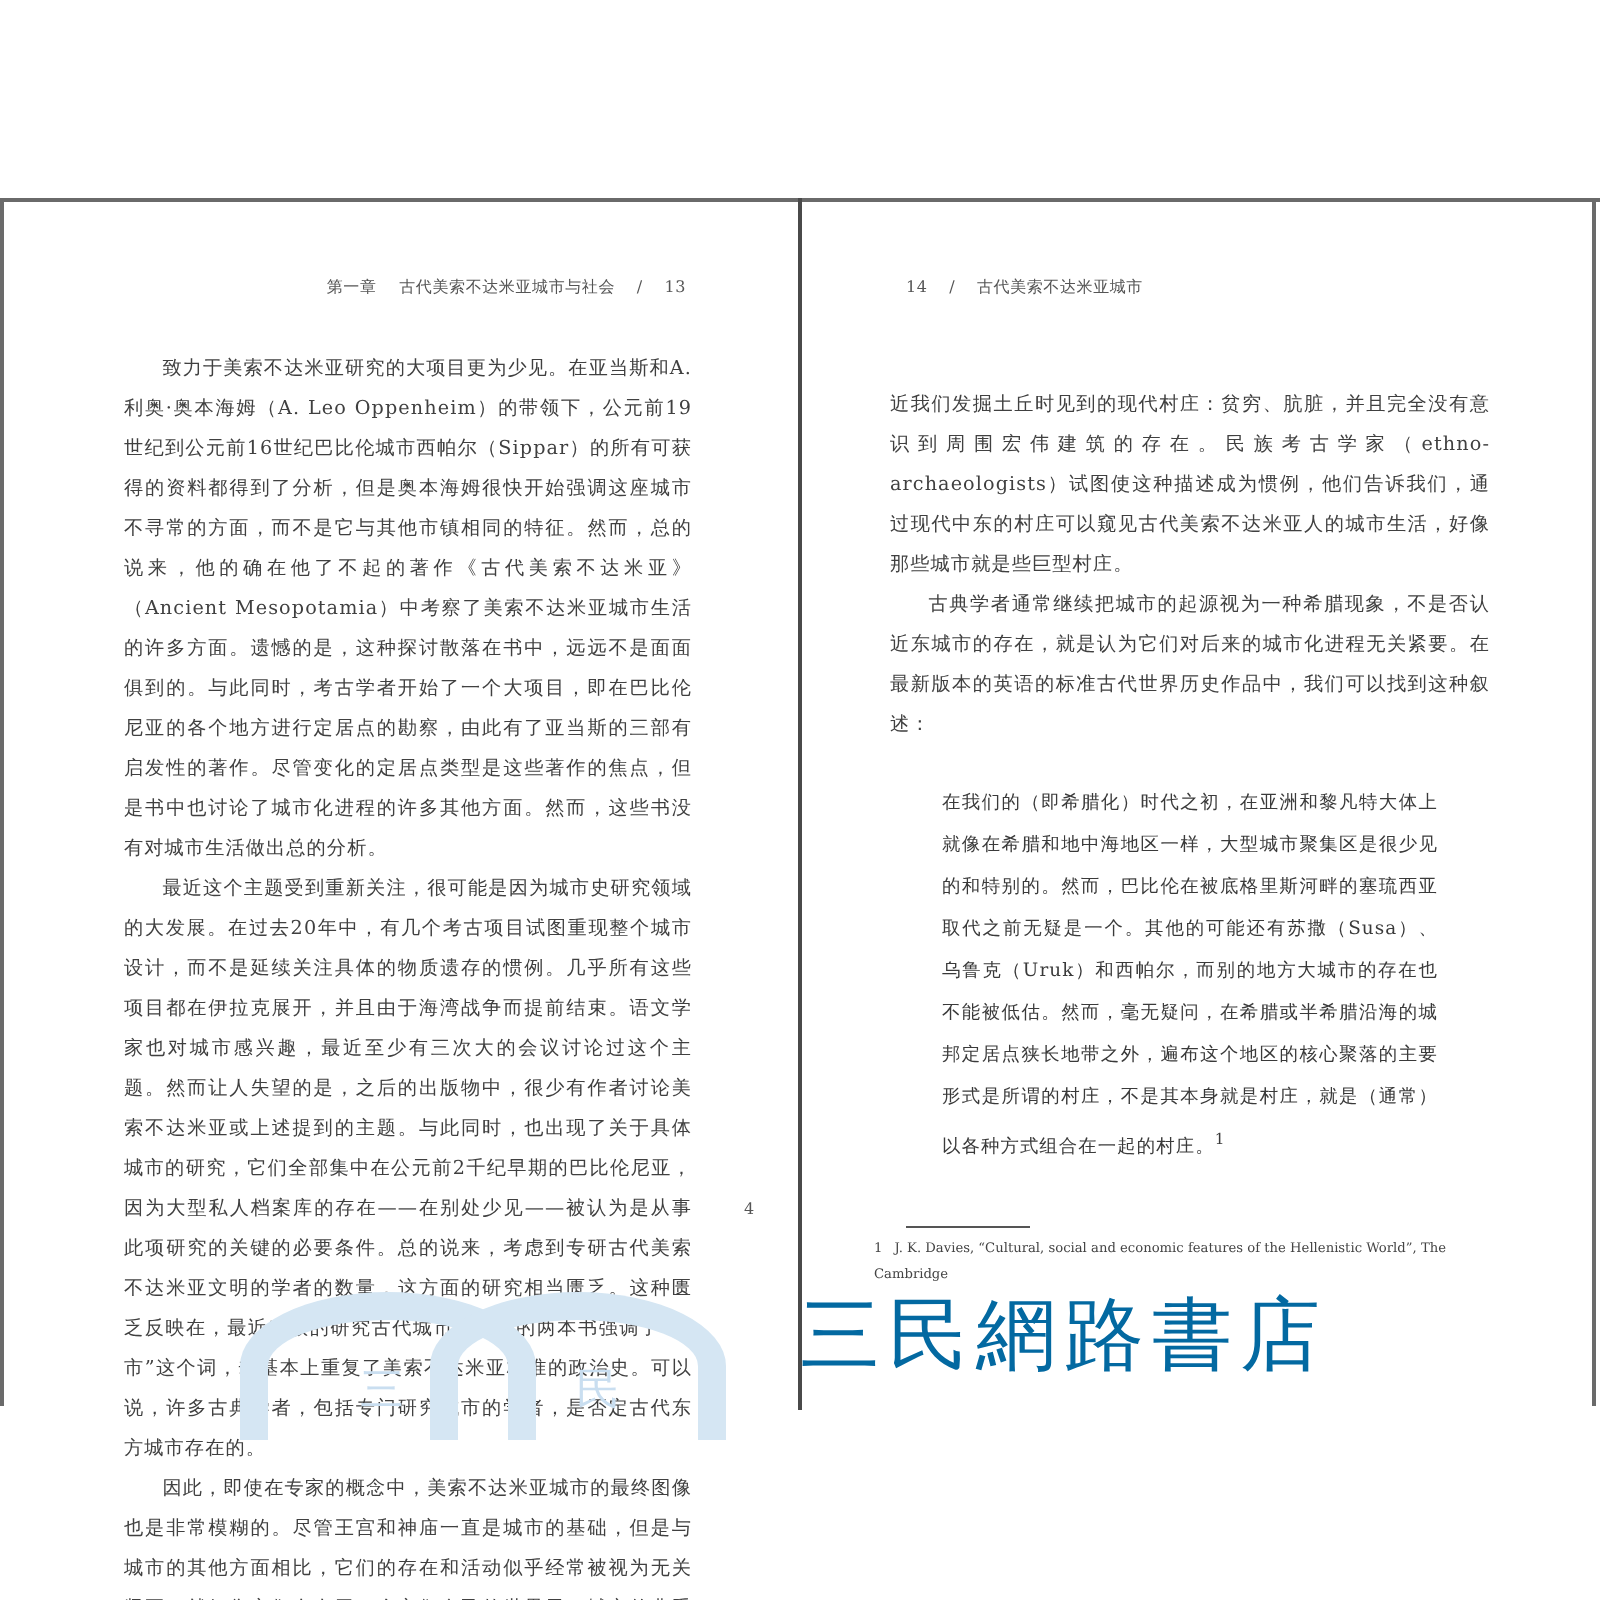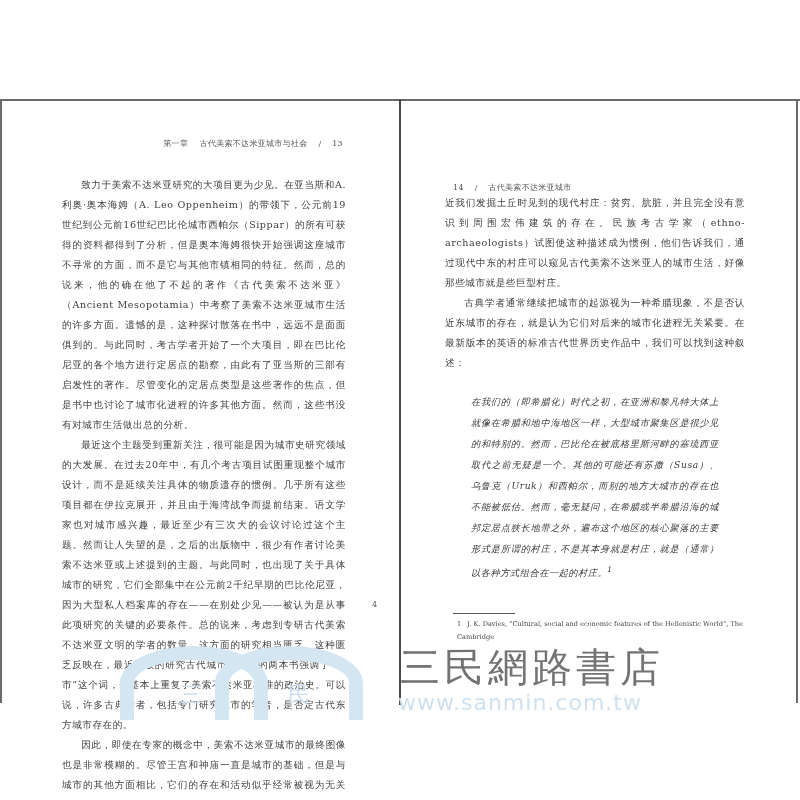--- a/index.html
+++ b/index.html
@@ -7,42 +7,42 @@
          font-family: "DejaVu Serif", "Liberation Serif", serif; color: #3a3a3a; }
   .frame-top { position: absolute; left: 0; top: 99px; width: 800px; height: 2px; background: #6a6a6a; }
   .frame-left { position: absolute; left: 0; top: 99px; width: 2px; height: 604px; background: #6a6a6a; }
   .frame-right { position: absolute; left: 796px; top: 99px; width: 2px; height: 604px; background: #6a6a6a; }
   .spine { position: absolute; left: 399px; top: 99px; width: 2px; height: 606px; background: #4a4a4a; }
   .page { position: absolute; top: 101px; }
   .page.left { left: 2px; width: 397px; }
   .page.right { left: 401px; width: 395px; }
   .running-head { position: absolute; top: 37px; font-size: 8px; color: #555; white-space: nowrap; letter-spacing: 0.3px; }
   .left .running-head { right: 56px; }
-  .right .running-head { left: 52px; margin-top: 44px; }
+  .right .running-head { left: 52px; }
   .running-head .sep { margin: 0 8px; }
   .body-text { position: absolute; font-size: 9.6px; line-height: 20px; color: #404040; letter-spacing: 0.55px; }
   .left .body-text { left: 60px; top: 74px; width: 284px; }
   .right .body-text { left: 44px; top: 92px; width: 300px; }
   .body-text p { margin: 0; text-align: justify; text-align-last: auto; }
   .indent { text-indent: 2em; }
-  .quote { margin: 18px 0 16px 0 !important; padding: 0 26px; font-size: 9.2px; line-height: 21px; color: #3a3a3a; font-style: italic; }
+  .quote { margin: 18px 0 16px 0 !important; padding: 0 26px; font-size: 9.2px; line-height: 21px; color: #3a3a3a; }
   .quote .first { text-indent: 2em; }
   .margin-mark { position: absolute; left: 370px; top: 499px; font-size: 8px; color: #555; }
   .footnote-rule { position: absolute; left: 52px; top: 512px; width: 62px; height: 1px; background: #555; }
-  .footnote { position: absolute; left: 56px; top: 517px; width: 300px; font-size: 6.6px; line-height: 13px; color: #444; }
+  .footnote { position: absolute; left: 36px; top: 517px; width: 300px; font-size: 6.6px; line-height: 13px; color: #444; }
   .footnote .num { margin-right: 6px; }
   .footnote .cont { padding-left: 10px; display: block; }
   .watermark { position: absolute; left: 120px; top: 640px; width: 560px; height: 80px; pointer-events: none; }
   .wm-arc { position: absolute; bottom: 0; border-radius: 50% 50% 0 0; border: 14px solid #d5e6f3; border-bottom: none; }
   .wm-arc.a1 { left: 0; width: 120px; height: 60px; }
   .wm-arc.a2 { left: 95px; width: 120px; height: 60px; }
   .wm-char { position: absolute; font-family: "DejaVu Serif", serif; color: #c9def0; }
   .wm-char.c1 { left: 60px; top: 40px; font-size: 22px; }
   .wm-char.c2 { left: 168px; top: 40px; font-size: 22px; }
-  .wm-name { position: absolute; left: 280px; top: 0px; font-size: 40px; color: #737373; letter-spacing: 4px; font-family: "DejaVu Serif", serif; }
+  .wm-name { position: absolute; left: 280px; top: 0px; font-size: 40px; color: #0369a1; letter-spacing: 4px; font-family: "DejaVu Serif", serif; }
   .wm-url { position: absolute; left: 278px; top: 50px; font-size: 22px; color: #cfe1f1; letter-spacing: 1px; font-family: "DejaVu Sans", sans-serif; }
 </style>
 </head>
 <body>
 
 <div class="frame-top"></div>
 <div class="frame-left"></div>
 <div class="frame-right"></div>
 <div class="spine"></div>
 
@@ -78,14 +78,13 @@
     <span class="num">1</span><span>J. K. Davies, “Cultural, social and economic features of the Hellenistic World”, The Cambridge</span>
   </div>
 </div>
 
 <div class="watermark">
   <div class="wm-arc a1"></div>
   <div class="wm-arc a2"></div>
   <span class="wm-char c1">三</span>
   <span class="wm-char c2">民</span>
   <span class="wm-name">三民網路書店</span>
-  <span class="wm-url">www.sanmin.com.tw</span>
 </div>
 
 </body></html>

